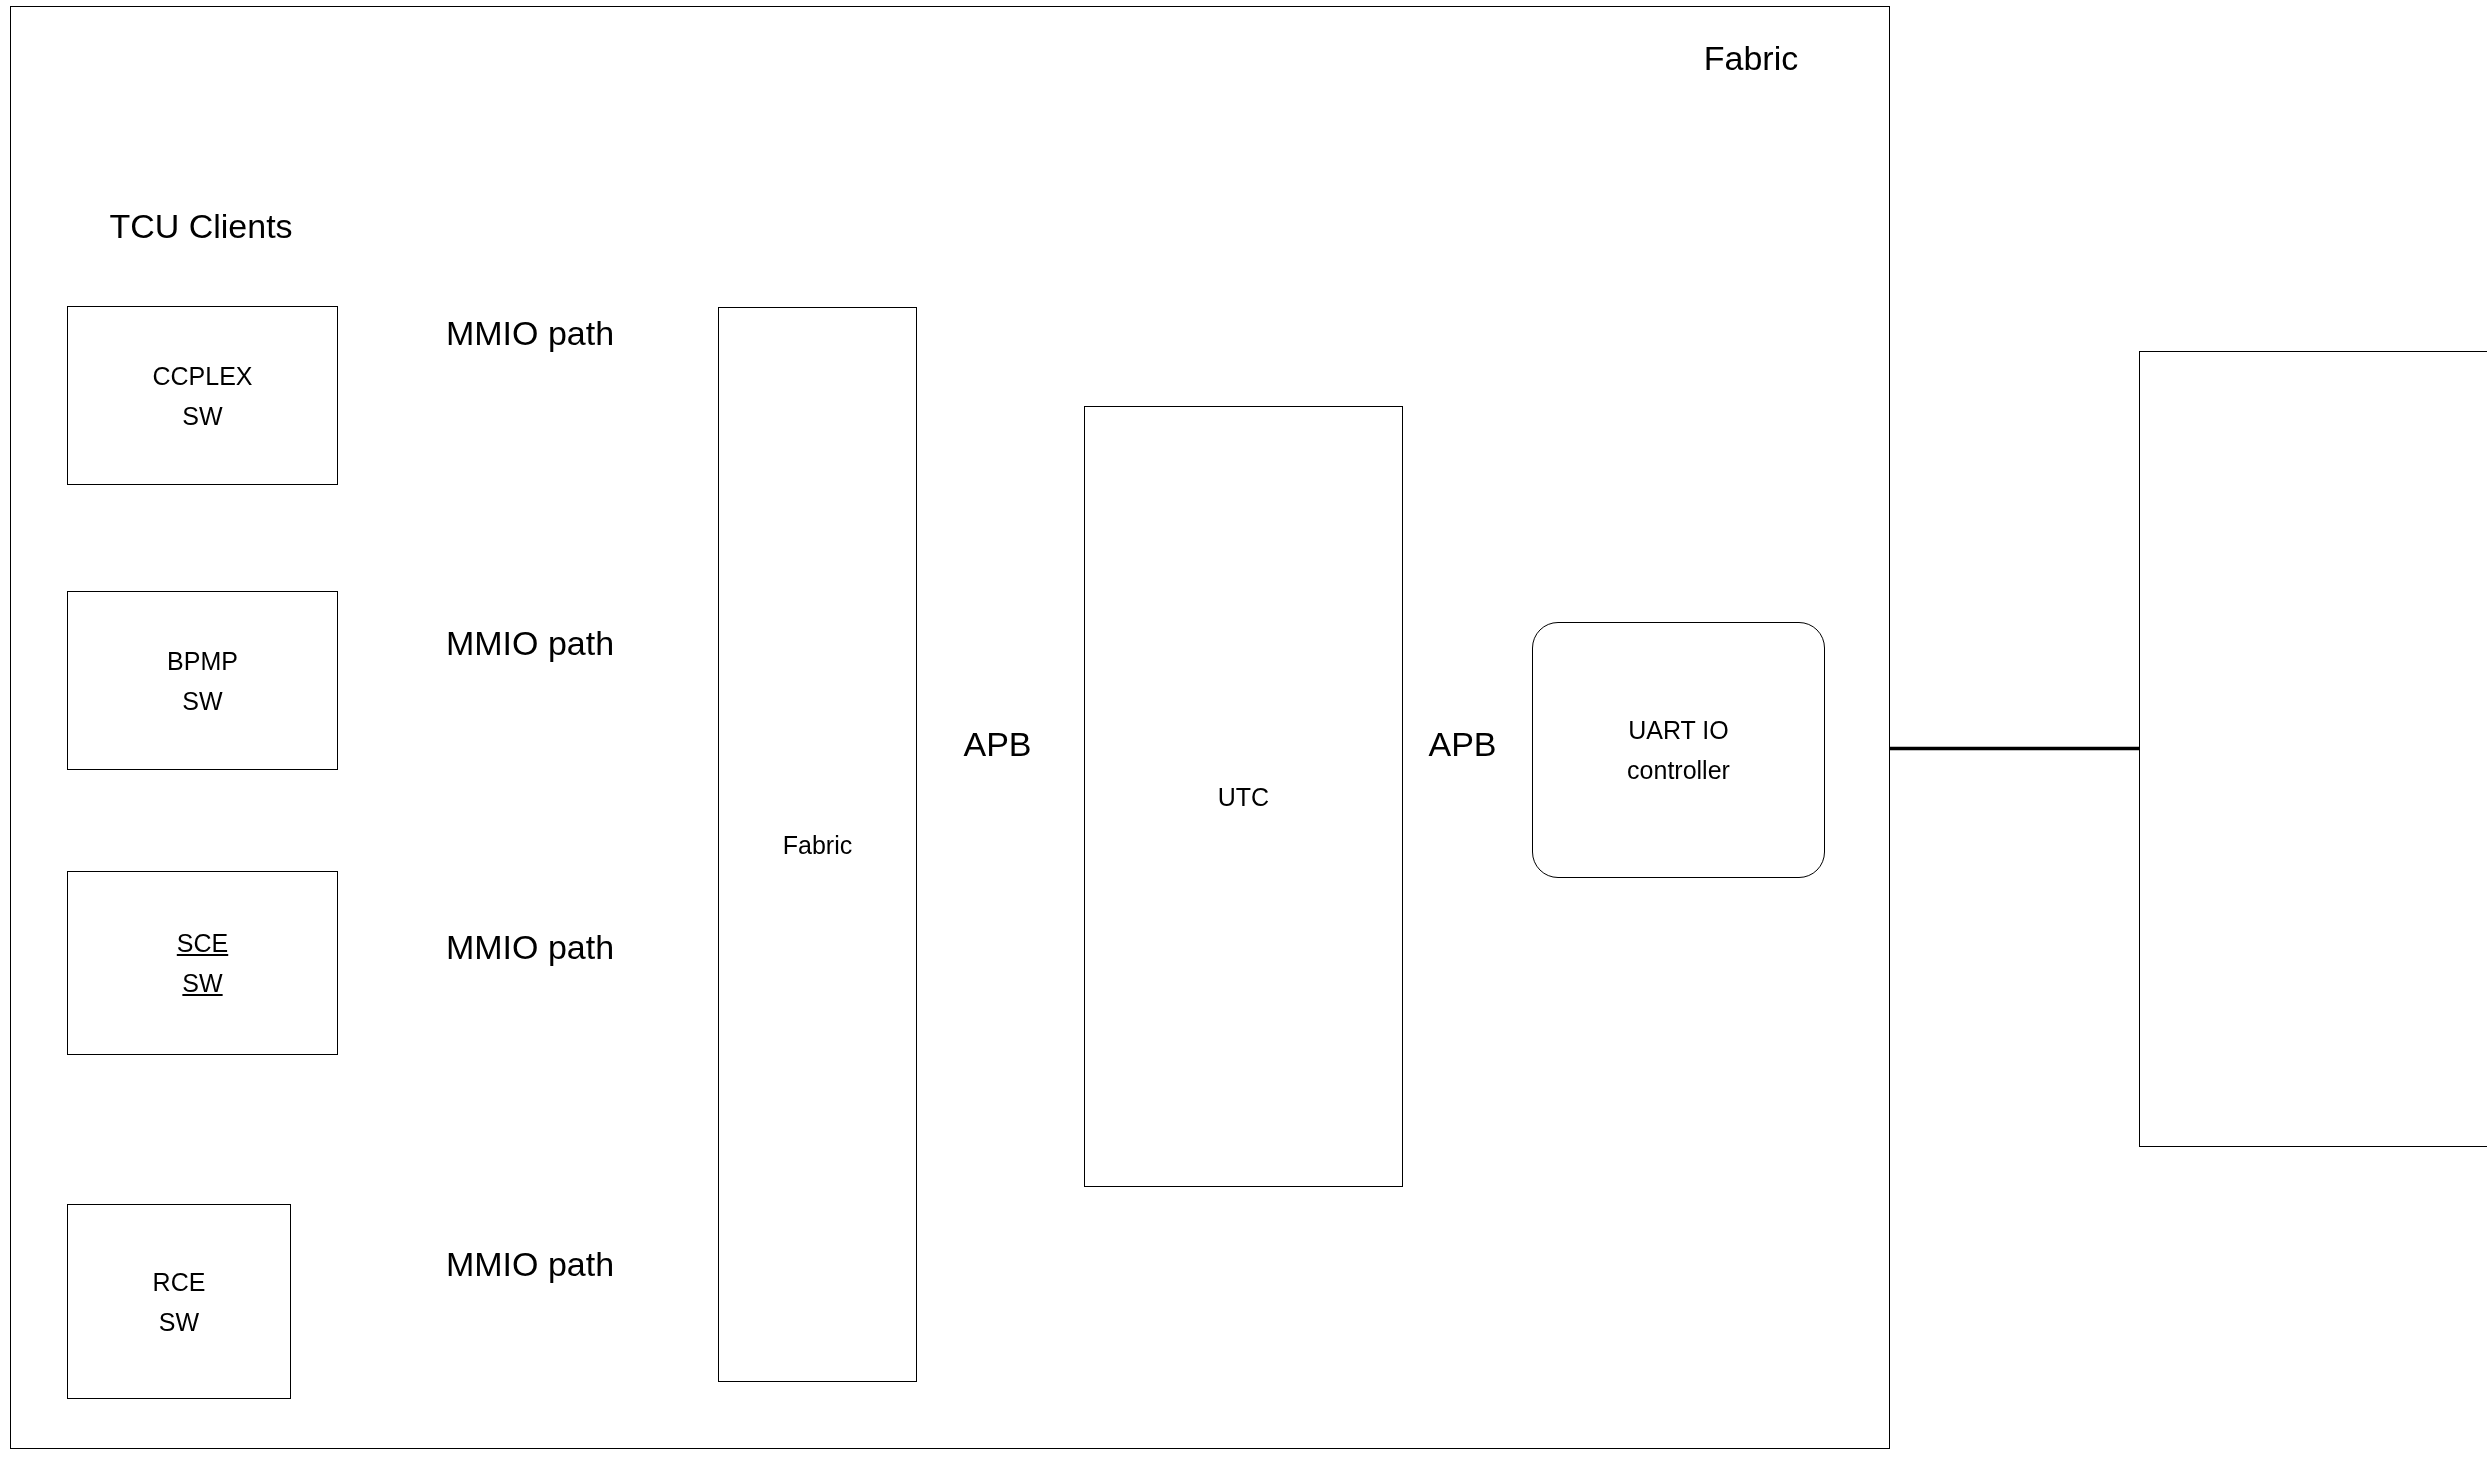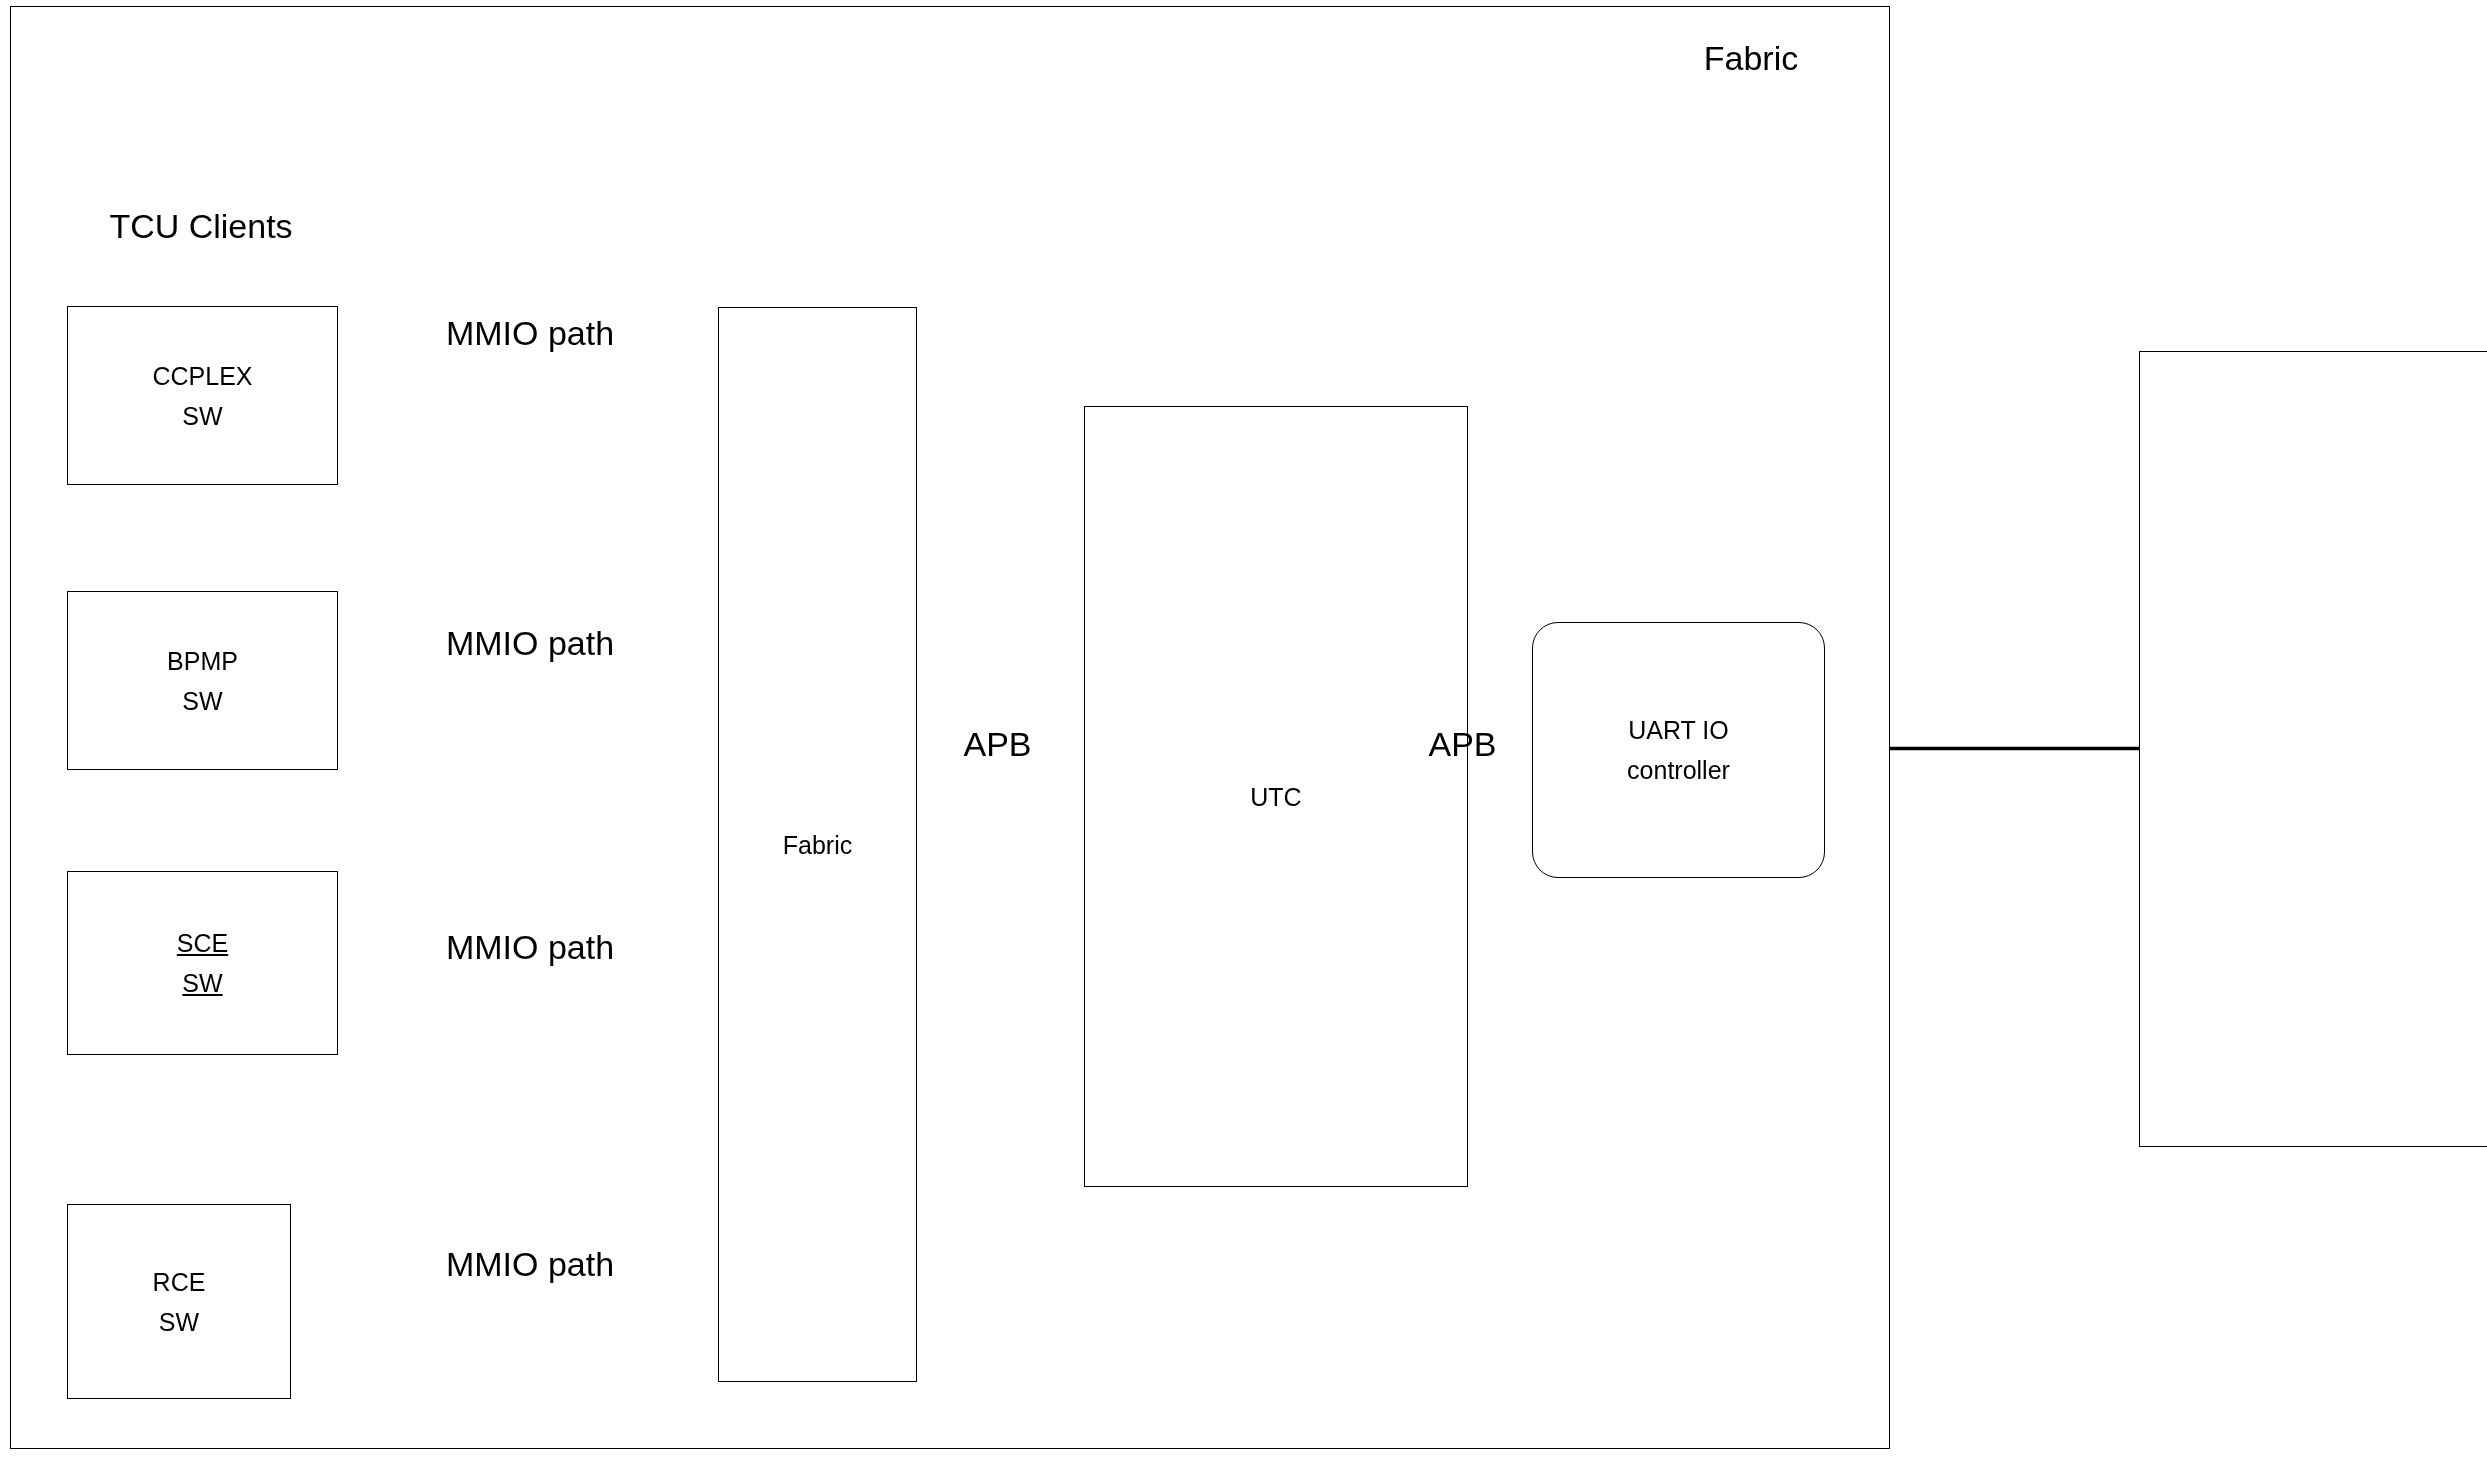--- a/index.html
+++ b/index.html
@@ -48,21 +48,21 @@
   
   .tegra-box  { left: 10px;   top: 6px;   width: 1880px; height: 1443px; }
   .host-box   { left: 2139px; top: 351px;  width: 846px; height: 796px; }
   
   .ccplex-box { left: 67px; top: 281px;  width: 271px; height: 179px; margin-top: 25px; }
   .bpmp-box   { left: 67px; top: 591px; width: 271px; height: 179px; }
   .sce-box    { left: 67px; top: 871px; width: 271px; height: 184px; text-decoration: underline; }
   .rce-box    { left: 67px; top: 1204px; width: 224px; height: 195px; }
   
   .fabric-box { left: 718px; top: 307px;  width: 199px; height: 1075px; }
-  .utc-box    { left: 1084px; top: 406px;  width: 384px; height: 781px; }
+  .utc-box    { left: 1084px; top: 406px;  width: 319px; height: 781px; }
   .uart-box   { left: 1532px; top: 622px; width: 293px; height: 256px; border-radius: 26px; }
   .muxer-box  { left: 2199px; top: 619px; width: 189px; height: 256px; }
   .muxer-box .node-label { font-size: 26px; }
   
   .tegra-label       { left: 1602px; top: 36px;   width: 298px; }
   .tcu-clients-label { left: 52px;  top: 204px;  width: 298px; }
   .mmio-label-1 { left: 381px; top: 311px;  width: 298px; }
   .mmio-label-2 { left: 381px; top: 621px; width: 298px; }
   .mmio-label-3 { left: 381px; top: 925px; width: 298px; }
   .mmio-label-4 { left: 381px; top: 1242px; width: 298px; }

